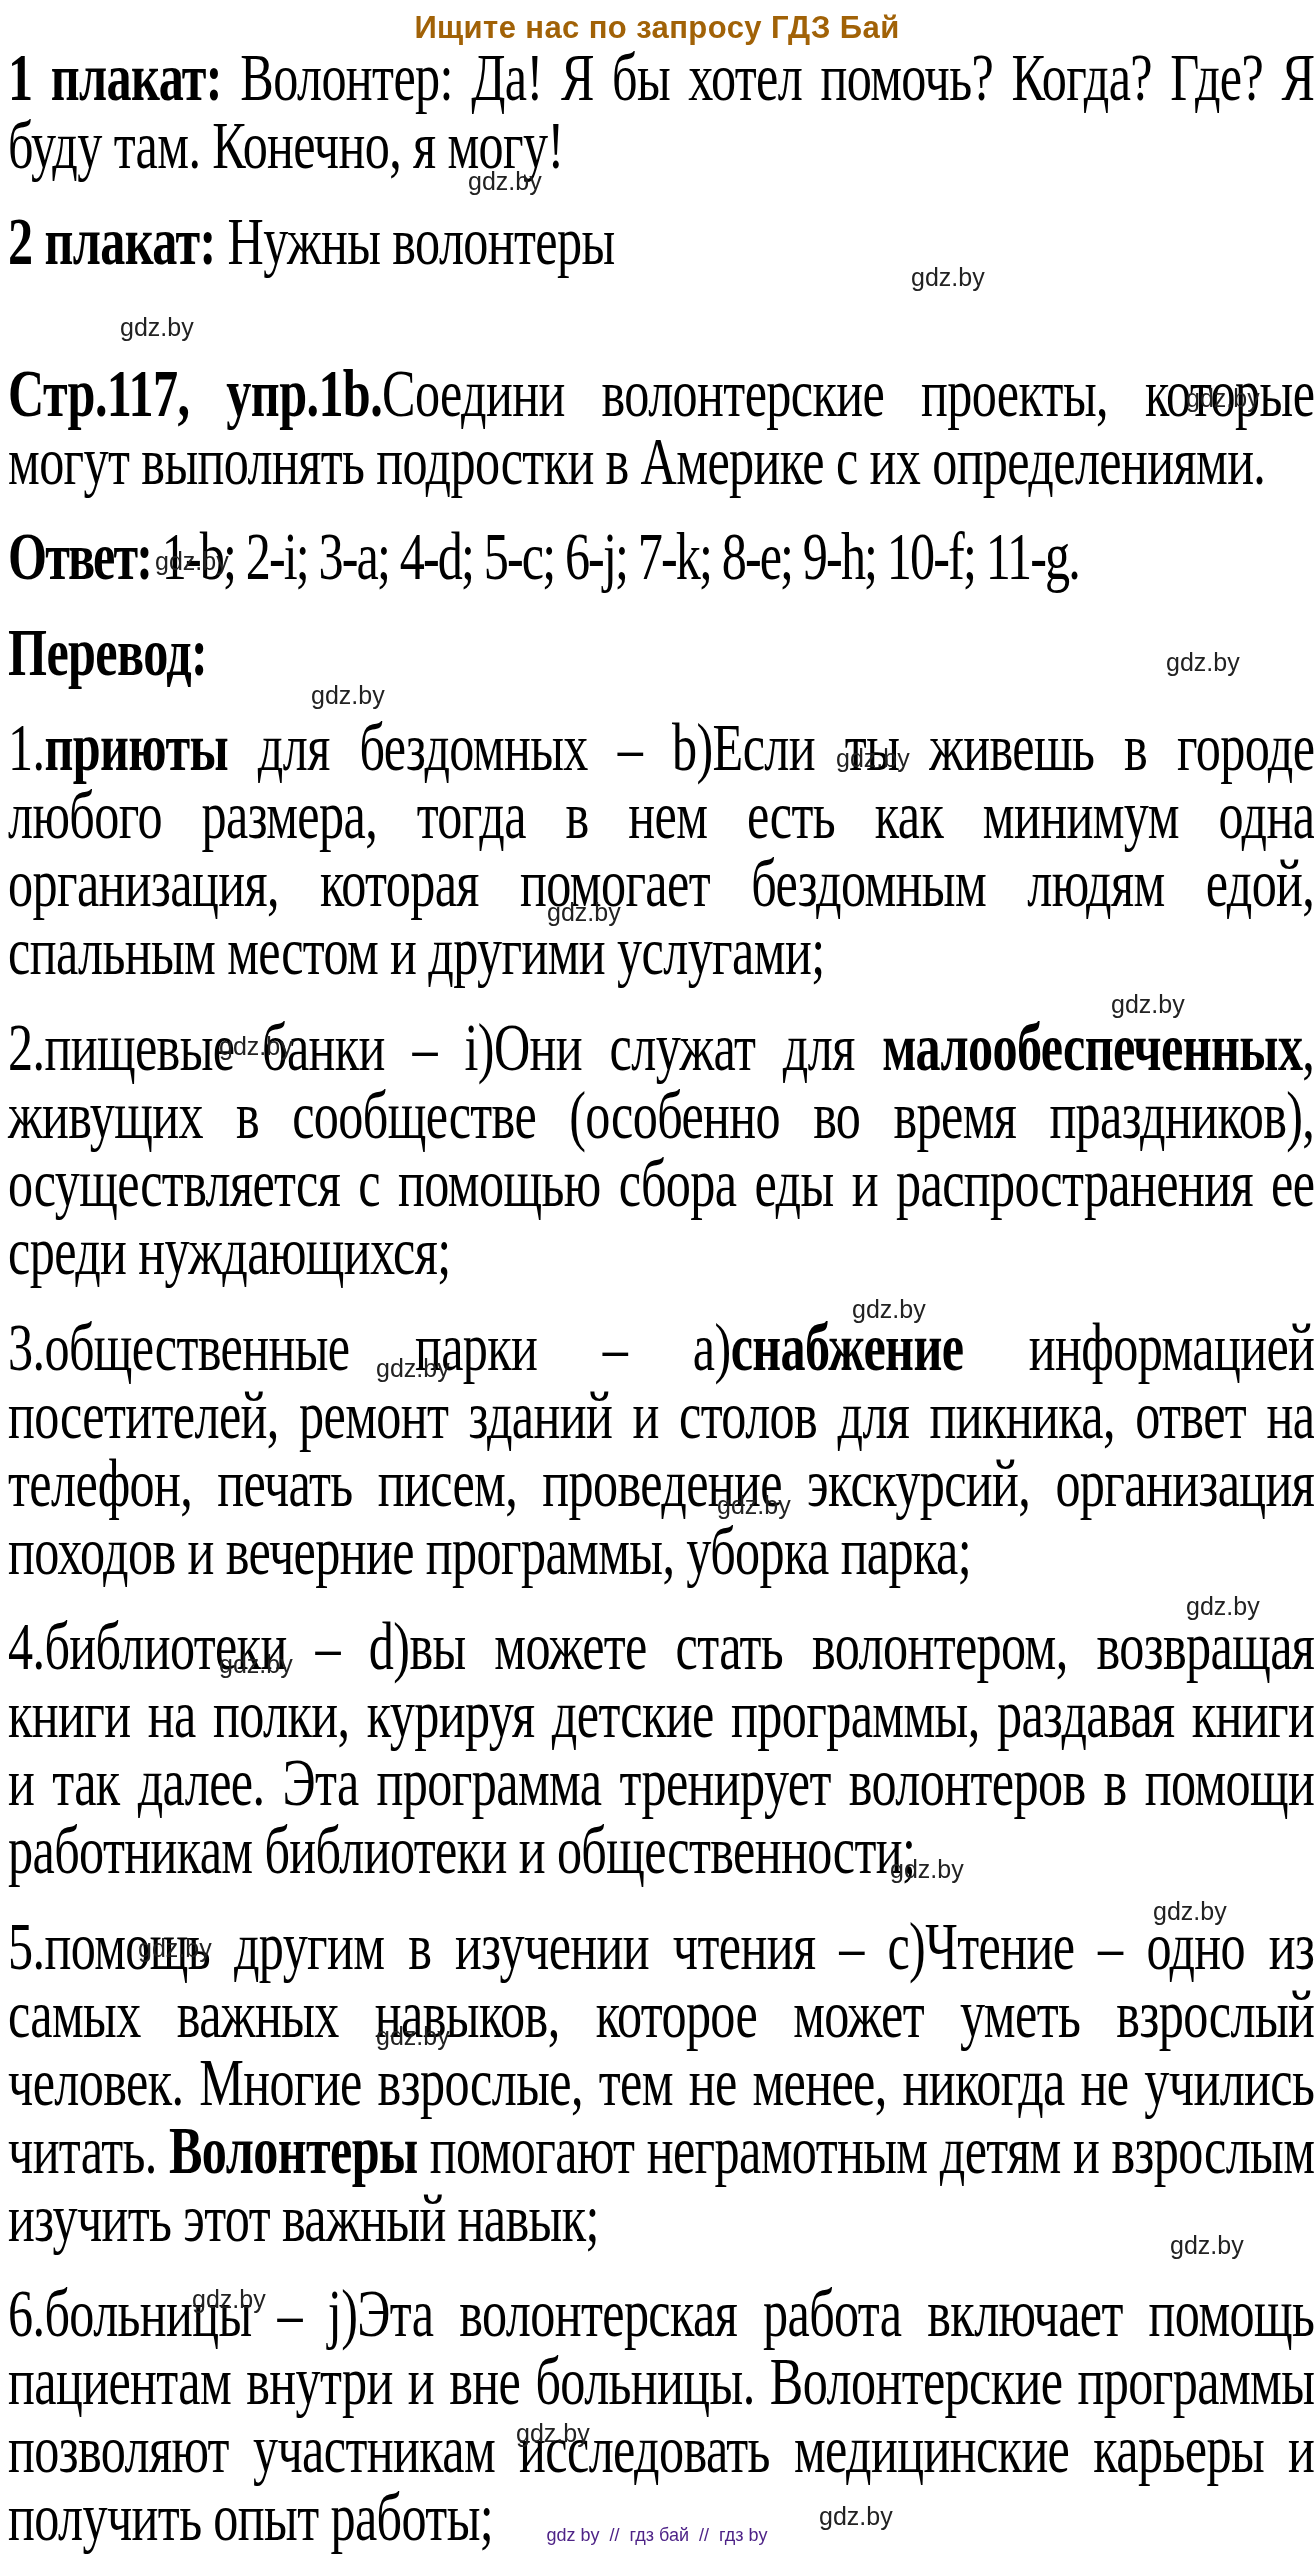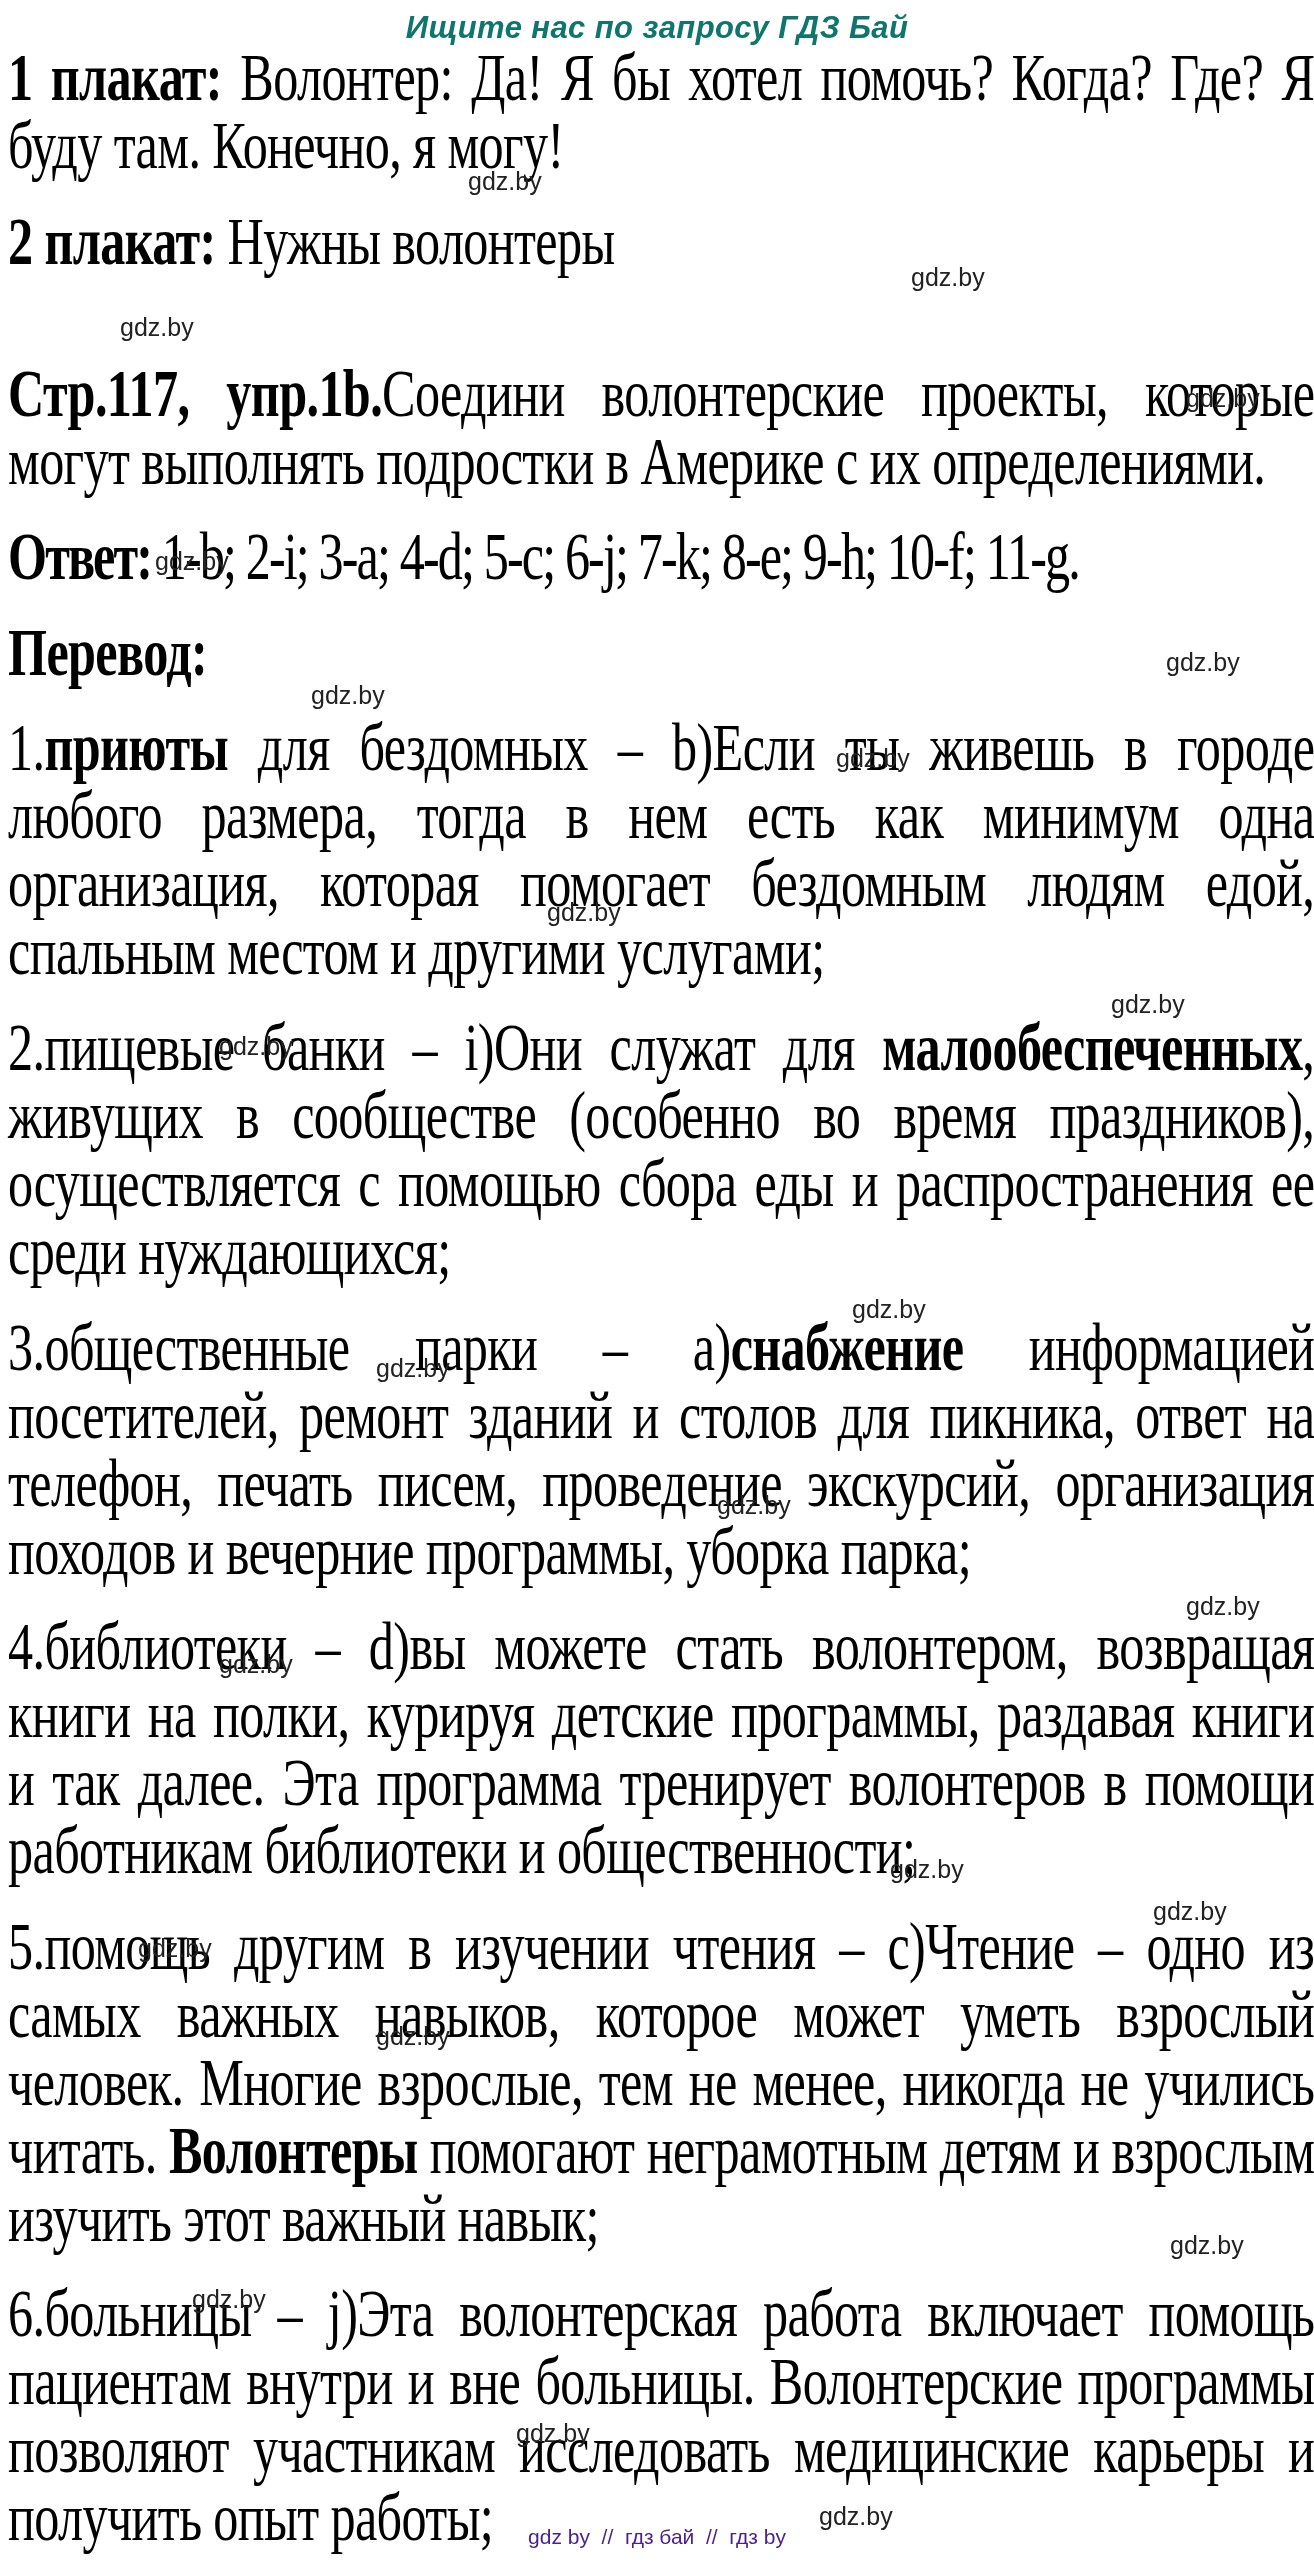--- a/index.html
+++ b/index.html
@@ -59,28 +59,28 @@
   }
 
   
   .footer {
     position: absolute;
     top: 2525px;
     left: 0;
     width: 100%;
     text-align: center;
     font-family: "Liberation Sans", "DejaVu Sans", sans-serif;
-    font-size: 21px;
+    font-size: 18px;
     white-space: pre;
   }
 </style>
 </head>
 <body>
 
-<div class="promo" style="color: #0f766e; font-style: italic;">Ищите нас по запросу ГДЗ Бай</div>
+<div class="promo" style="color: #a16207;">Ищите нас по запросу ГДЗ Бай</div>
 
 <div id="content">
     <p class="block block-poster-1"><span class="seg bold">1 плакат: </span><span class="seg">Волонтер: Да! Я бы хотел помочь? Когда? Где? Я буду там. Конечно, я могу!</span></p>
     <p class="block block-poster-2"><span class="seg bold">2 плакат: </span><span class="seg">Нужны волонтеры</span></p>
     <p class="block block-task"><span class="seg bold">Стр.117, упр.1b.</span><span class="seg">Соедини волонтерские проекты, которые могут выполнять подростки в Америке с их определениями.</span></p>
     <p class="block block-answer"><span class="seg bold">Ответ: </span><span class="seg">1-b; 2-i; 3-a; 4-d; 5-c; 6-j; 7-k; 8-e; 9-h; 10-f; 11-g.</span></p>
     <p class="block block-translation-heading"><span class="seg bold">Перевод:</span></p>
     <p class="block block-item-1"><span class="seg">1.</span><span class="seg bold">приюты</span><span class="seg"> для бездомных – b)Если ты живешь в городе любого размера, тогда в нем есть как минимум одна организация, которая помогает бездомным людям едой, спальным местом и другими услугами;</span></p>
     <p class="block block-item-2"><span class="seg">2.пищевые банки – i)Они служат для </span><span class="seg bold">малообеспеченных</span><span class="seg">, живущих в сообществе (особенно во время праздников), осуществляется с помощью сбора еды и распространения ее среди нуждающихся;</span></p>
     <p class="block block-item-3"><span class="seg">3.общественные парки – а)</span><span class="seg bold">снабжение</span><span class="seg"> информацией посетителей, ремонт зданий и столов для пикника, ответ на телефон, печать писем, проведение экскурсий, организация походов и вечерние программы, уборка парка;</span></p>

